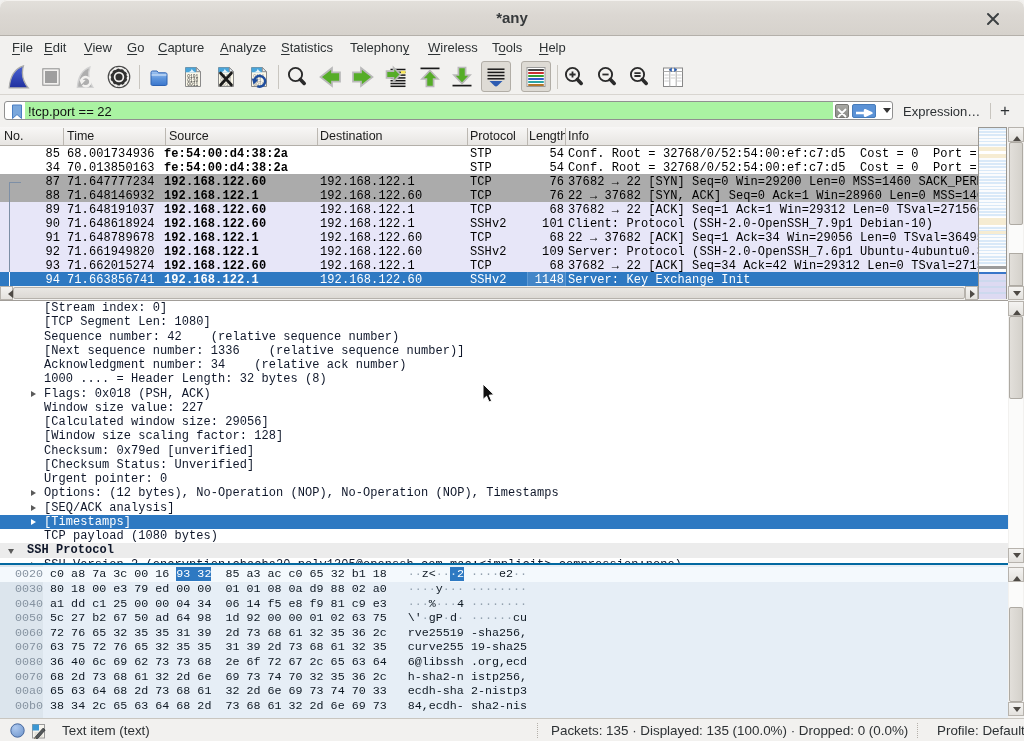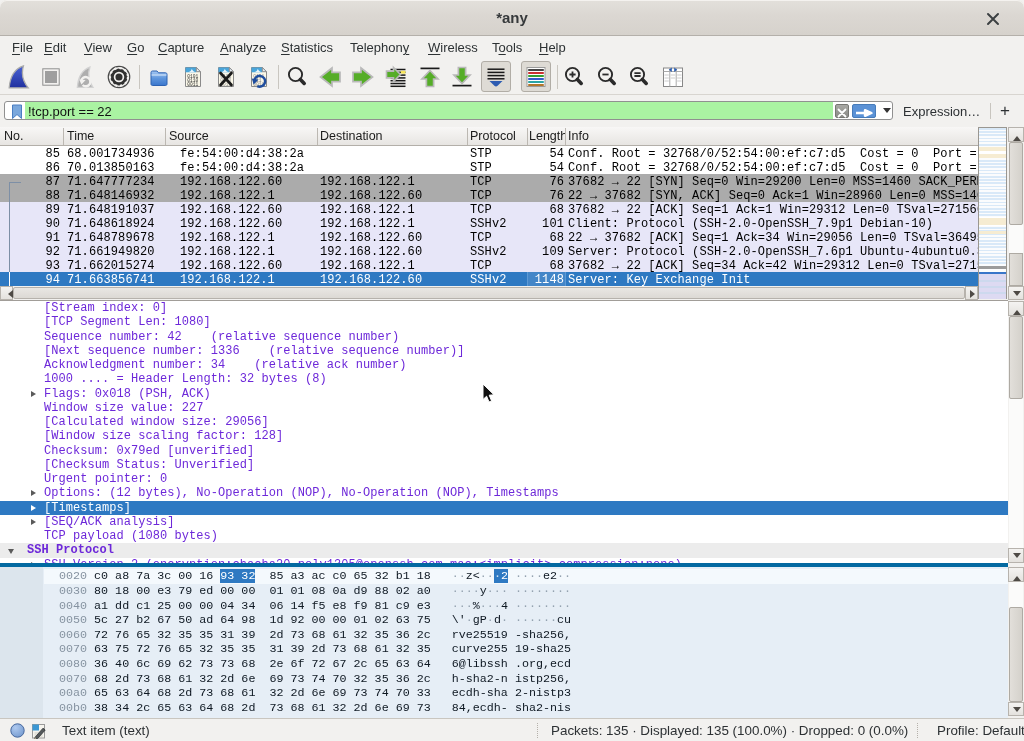--- a/index.html
+++ b/index.html
@@ -32,21 +32,21 @@
 #fplus{position:absolute;left:1000px;top:6px;font-size:17px;color:#2d3134;}
 
 #phead{left:0;top:127px;width:978px;height:19px;background:linear-gradient(#f8f7f6,#e7e5e2);border-bottom:1px solid #b3afa9;box-sizing:border-box;}
 .hc{position:absolute;top:2px;font-size:12.5px;color:#1b1b1b;white-space:nowrap;}
 .hsep{position:absolute;top:1px;width:1px;height:17px;background:#bcb8b2;}
 #prows{left:0;top:146px;width:978px;height:140px;background:#fff;overflow:hidden;}
 .prow{position:relative;width:1400px;height:14px;font-family:"Liberation Mono",monospace;font-size:12px;letter-spacing:0.1px;white-space:pre;color:#000;}
 .prow span{position:absolute;top:0.5px;}
 .c-no{left:0;width:60px;text-align:right;}
 .c-time{left:67px;}
-.c-src{left:180px;}
+.c-src{left:164px;font-weight:bold;}
 .c-dst{left:320px;}
 .c-pro{left:470px;}
 .c-len{left:500px;width:64px;text-align:right;}
 .c-inf{left:568px;}
 .rw{background:#fff;}
 .rg{background:#ababab;}
 .rl{background:#e7e6f8;}
 .rs{background:#2e79c2;color:#fff;}
 
 #minimap{left:978px;top:127px;width:29px;height:172px;border:1px solid #9a9791;box-sizing:border-box;background:repeating-linear-gradient(180deg,#d9e9f8 0px,#d9e9f8 1.6px,#fbfcfd 1.6px,#fbfcfd 3.2px);}
@@ -55,30 +55,30 @@
 .sb{background:#f2f1ef;}
 .sbtn{position:absolute;left:0;width:16px;height:15px;background:linear-gradient(#f4f3f1,#e4e2de);border:1px solid #b7b3ad;box-sizing:border-box;}
 .sth{position:absolute;left:1px;width:14px;background:linear-gradient(90deg,#e2dfda,#d4d1cb);border:1px solid #aeaaa3;border-radius:2px;box-sizing:border-box;}
 .str{position:absolute;left:1px;width:14px;background:#fbfbfa;}
 .tri-u{position:absolute;left:4px;width:0;height:0;border:4px solid transparent;border-bottom:5px solid #4e4a45;}
 .tri-d{position:absolute;left:4px;width:0;height:0;border:4px solid transparent;border-top:5px solid #4e4a45;}
 .tri-l{position:absolute;top:3px;width:0;height:0;border:4px solid transparent;border-right:5px solid #4e4a45;}
 .tri-r{position:absolute;top:3px;width:0;height:0;border:4px solid transparent;border-left:5px solid #4e4a45;}
 
 #details{left:0;top:300px;width:1008px;height:263px;background:#fff;border-top:1px solid #a19d98;box-sizing:border-box;overflow:hidden;}
-.drow{position:relative;height:14.25px;font-family:"Liberation Mono",monospace;font-size:12px;letter-spacing:0.05px;white-space:pre;color:#6d28d9;line-height:14.25px;}
+.drow{position:relative;height:14.25px;font-family:"Liberation Mono",monospace;font-size:12px;letter-spacing:0.05px;white-space:pre;color:#0f172a;line-height:14.25px;}
 .drow .tx1{position:absolute;left:44px;top:0;}
 .drow .tx0{position:absolute;left:27px;top:0;}
 .dtri{position:absolute;top:4px;width:0;height:0;border:3.5px solid transparent;}
 .dtri.e{border-left:5px solid #5a5a5a;left:31px;}
 .dtri.o{border-top:5px solid #5a5a5a;left:8px;top:5.5px;}
 .dsel{background:#2e79c2;color:#fff;}
 .dgray{background:#ececec;font-weight:bold;}
 
-#hexpane{left:0;top:563px;width:1008px;height:155px;background:#e6eef6;border-top:4px solid #0369a1;box-sizing:border-box;overflow:hidden;padding-left:44px;}
+#hexpane{left:0;top:563px;width:1008px;height:155px;background:#e6eef6;border-top:2px solid #0369a1;box-sizing:border-box;overflow:hidden;}
 .xrow{position:relative;height:14.6px;line-height:14.6px;font-family:"Liberation Mono",monospace;font-size:11.7px;white-space:pre;padding-left:15px;color:#0e1822;}
 .off{color:#8693a1;}
 .dot{color:#94a2b0;}
 .xsel{background:#2e79c2;color:#fff;}
 
 #status{left:0;top:718px;width:1024px;height:23px;background:#f2f1ef;border-top:1px solid #c9c6c0;box-sizing:border-box;}
 .st{position:absolute;top:4px;font-size:13.4px;color:#2d3134;white-space:nowrap;text-align:center;}
 </style>
 </head>
 <body>
@@ -289,21 +289,21 @@
  <span class="hsep" style="left:317px"></span>
     <span class="hsep" style="left:467px"></span>
  <span class="hsep" style="left:527px"></span>
     <span class="hsep" style="left:565px"></span>
 </div>
 <div class="a" id="prows">
  <div style="position:absolute;left:9px;top:35.5px;width:12px;height:1px;background:#7d8fa6;z-index:5"></div>
  <div style="position:absolute;left:9px;top:35.5px;width:1px;height:90px;background:#7d8fa6;z-index:5"></div>
  <div style="position:absolute;left:9px;top:126px;width:1px;height:14px;background:#fff;z-index:5"></div>
  <div class="prow rw"><span class="c-no">85</span><span class="c-time">68.001734936</span><span class="c-src">fe:54:00:d4:38:2a</span><span class="c-pro">STP</span><span class="c-len">54</span><span class="c-inf">Conf. Root = 32768/0/52:54:00:ef:c7:d5  Cost = 0  Port = 0x8001</span></div>
- <div class="prow rw"><span class="c-no">86</span><span class="c-time">70.013850163</span><span class="c-src">fe:54:00:d4:38:2a</span><span class="c-pro">STP</span><span class="c-len">54</span><span class="c-inf">Conf. Root = 32768/0/52:54:00:ef:c7:d5  Cost = 0  Port = 0x8001</span></div>
+ <div class="prow rw"><span class="c-no">34</span><span class="c-time">70.013850163</span><span class="c-src">fe:54:00:d4:38:2a</span><span class="c-pro">STP</span><span class="c-len">54</span><span class="c-inf">Conf. Root = 32768/0/52:54:00:ef:c7:d5  Cost = 0  Port = 0x8001</span></div>
  <div class="prow rg"><span class="c-no">87</span><span class="c-time">71.647777234</span><span class="c-src">192.168.122.60</span><span class="c-dst">192.168.122.1</span><span class="c-pro">TCP</span><span class="c-len">76</span><span class="c-inf">37682 → 22 [SYN] Seq=0 Win=29200 Len=0 MSS=1460 SACK_PERM=1 TSv</span></div>
  <div class="prow rg"><span class="c-no">88</span><span class="c-time">71.648146932</span><span class="c-src">192.168.122.1</span><span class="c-dst">192.168.122.60</span><span class="c-pro">TCP</span><span class="c-len">76</span><span class="c-inf">22 → 37682 [SYN, ACK] Seq=0 Ack=1 Win=28960 Len=0 MSS=1460 SACK</span></div>
  <div class="prow rl"><span class="c-no">89</span><span class="c-time">71.648191037</span><span class="c-src">192.168.122.60</span><span class="c-dst">192.168.122.1</span><span class="c-pro">TCP</span><span class="c-len">68</span><span class="c-inf">37682 → 22 [ACK] Seq=1 Ack=1 Win=29312 Len=0 TSval=2715661 TSec</span></div>
  <div class="prow rl"><span class="c-no">90</span><span class="c-time">71.648618924</span><span class="c-src">192.168.122.60</span><span class="c-dst">192.168.122.1</span><span class="c-pro">SSHv2</span><span class="c-len">101</span><span class="c-inf">Client: Protocol (SSH-2.0-OpenSSH_7.9p1 Debian-10)</span></div>
  <div class="prow rl"><span class="c-no">91</span><span class="c-time">71.648789678</span><span class="c-src">192.168.122.1</span><span class="c-dst">192.168.122.60</span><span class="c-pro">TCP</span><span class="c-len">68</span><span class="c-inf">22 → 37682 [ACK] Seq=1 Ack=34 Win=29056 Len=0 TSval=364954098 T</span></div>
  <div class="prow rl"><span class="c-no">92</span><span class="c-time">71.661949820</span><span class="c-src">192.168.122.1</span><span class="c-dst">192.168.122.60</span><span class="c-pro">SSHv2</span><span class="c-len">109</span><span class="c-inf">Server: Protocol (SSH-2.0-OpenSSH_7.6p1 Ubuntu-4ubuntu0.3)</span></div>
  <div class="prow rl"><span class="c-no">93</span><span class="c-time">71.662015274</span><span class="c-src">192.168.122.60</span><span class="c-dst">192.168.122.1</span><span class="c-pro">TCP</span><span class="c-len">68</span><span class="c-inf">37682 → 22 [ACK] Seq=34 Ack=42 Win=29312 Len=0 TSval=2715676 TS</span></div>
  <div class="prow rs"><span class="c-no">94</span><span class="c-time">71.663856741</span><span class="c-src">192.168.122.1</span><span class="c-dst">192.168.122.60</span><span class="c-pro">SSHv2</span><span class="c-len">1148</span><span class="c-inf">Server: Key Exchange Init</span><span style="left:528px;top:0;width:37px;height:14px;background:rgba(255,255,255,0.10)"></span><span style="left:527px;top:0;width:1px;height:14px;background:#5d99d4"></span><span style="left:565px;top:0;width:1px;height:14px;background:#5d99d4"></span></div>
 </div>
 <div class="a" id="minimap">
@@ -348,22 +348,22 @@
  <div class="drow"><span class="tx1">Acknowledgment number: 34    (relative ack number)</span></div>
  <div class="drow"><span class="tx1">1000 .... = Header Length: 32 bytes (8)</span></div>
  <div class="drow"><i class="dtri e"></i><span class="tx1">Flags: 0x018 (PSH, ACK)</span></div>
  <div class="drow"><span class="tx1">Window size value: 227</span></div>
  <div class="drow"><span class="tx1">[Calculated window size: 29056]</span></div>
  <div class="drow"><span class="tx1">[Window size scaling factor: 128]</span></div>
  <div class="drow"><span class="tx1">Checksum: 0x79ed [unverified]</span></div>
  <div class="drow"><span class="tx1">[Checksum Status: Unverified]</span></div>
  <div class="drow"><span class="tx1">Urgent pointer: 0</span></div>
  <div class="drow"><i class="dtri e"></i><span class="tx1">Options: (12 bytes), No-Operation (NOP), No-Operation (NOP), Timestamps</span></div>
+ <div class="drow"><i class="dtri e"></i><span class="tx1">[SEQ/ACK analysis]</span></div>
  <div class="drow dsel"><i class="dtri e" style="border-left-color:#fff"></i><span class="tx1">[Timestamps]</span></div>
- <div class="drow"><i class="dtri e"></i><span class="tx1">[SEQ/ACK analysis]</span></div>
  <div class="drow"><span class="tx1">TCP payload (1080 bytes)</span></div>
  <div class="drow dgray"><i class="dtri o"></i><span class="tx0">SSH Protocol</span></div>
  <div class="drow"><i class="dtri e"></i><span class="tx1">SSH Version 2 (encryption:chacha20-poly1305@openssh.com mac:&lt;implicit&gt; compression:none)</span></div>
 </div>
 <div class="a sb" id="vs2" style="left:1008px;top:301px;width:16px;height:262px">
  <div class="sbtn" style="top:0">
       <div class="tri-u" style="top:4px"></div>
     </div>
  <div class="sth" style="top:15px;height:83px"></div>
  <div class="str" style="top:98px;height:149px"></div>

